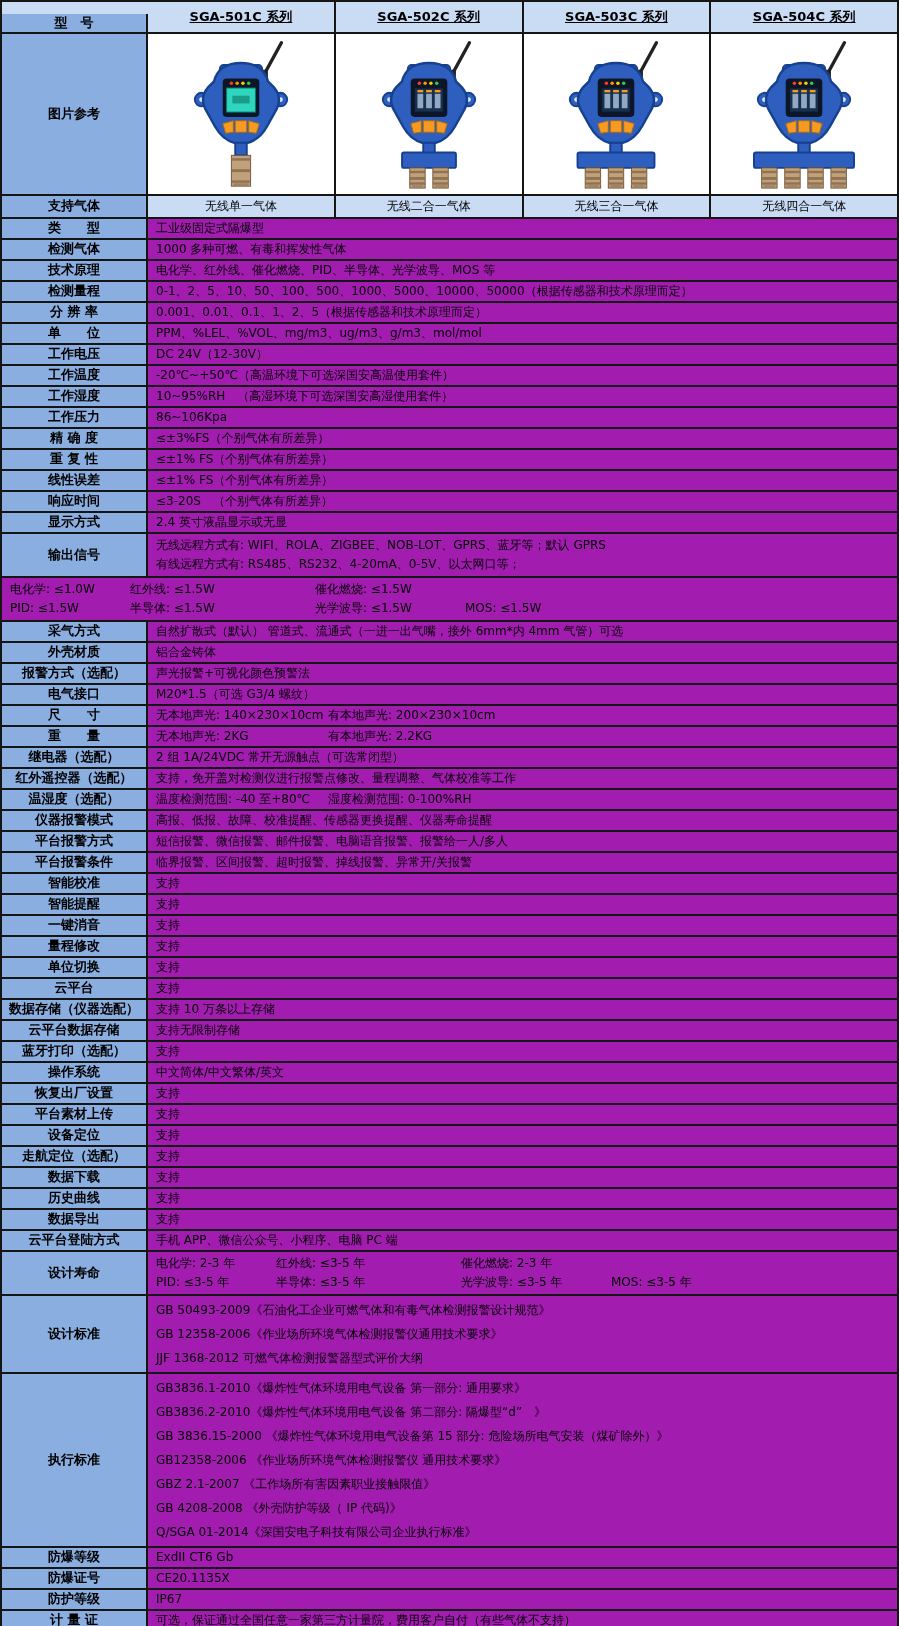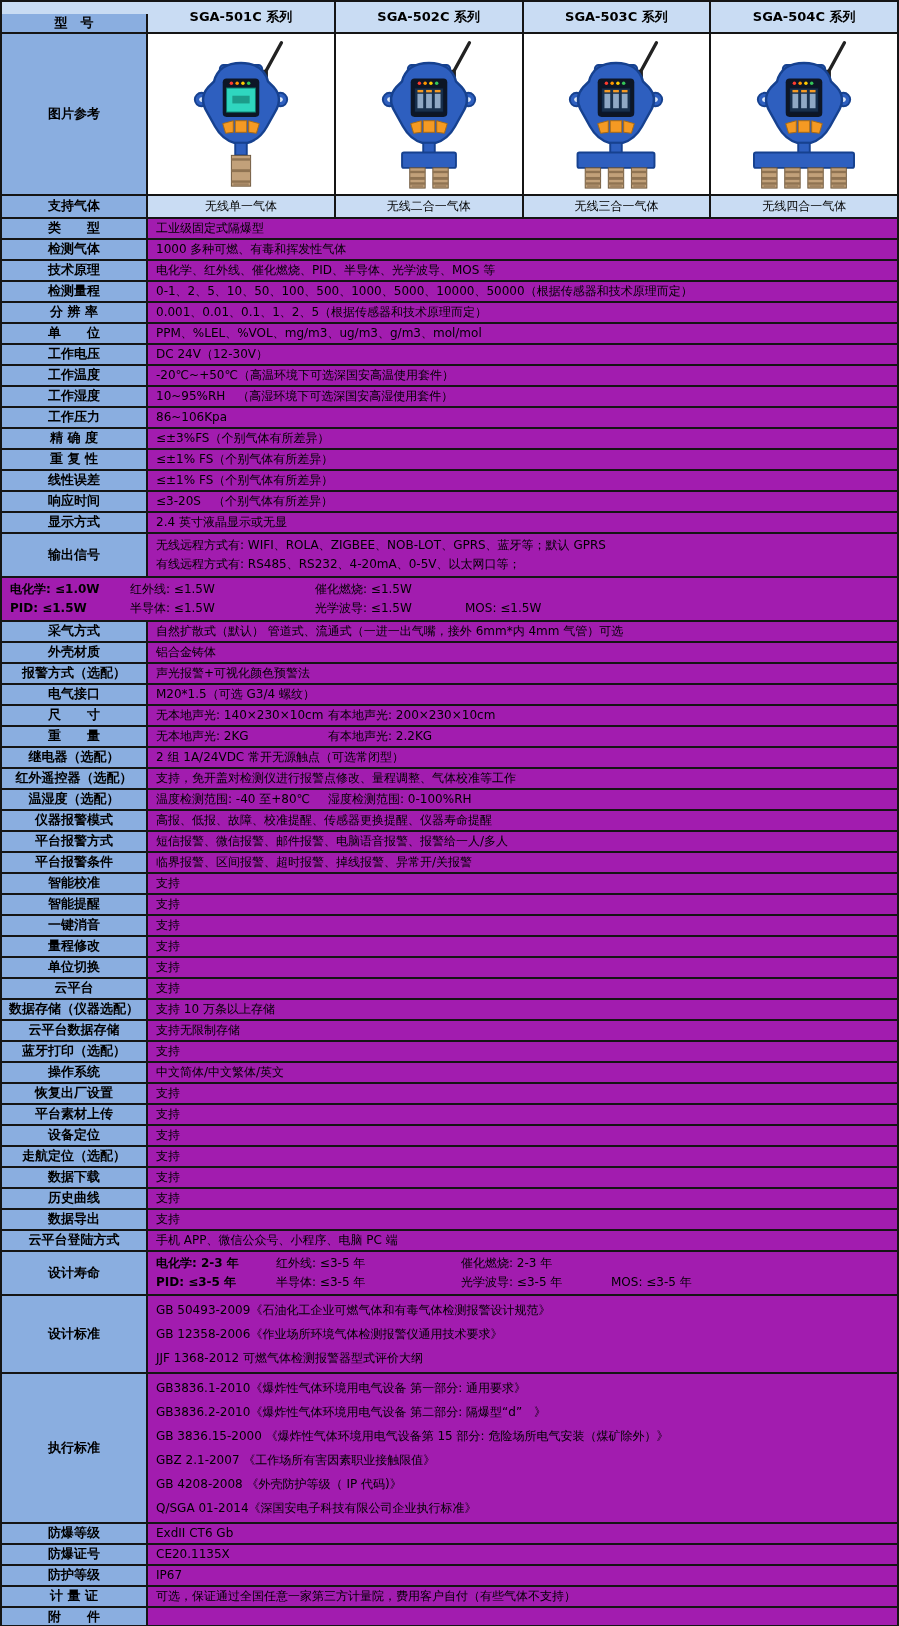--- a/index.html
+++ b/index.html
@@ -20,35 +20,35 @@
   }
   .val{
     flex:1;box-sizing:border-box;background:#a21caf;min-width:0;
     display:flex;flex-direction:column;justify-content:center;
     padding:2px 6px 2px 8px;font-size:12px;
   }
   .single .valtext{line-height:15px;white-space:nowrap;}
   .line{line-height:19px;white-space:nowrap;}
   .line.tall{line-height:24px;}
   .segline{display:flex;line-height:19px;white-space:nowrap;}
-  .segline span:nth-child(1){min-width:120px;font-weight:bold;}
+  .segline span:nth-child(1){min-width:120px;}
   .segline span:nth-child(2){min-width:162px;}
   .segline span:nth-child(3){min-width:150px;margin-left:23px;}
   .segrow{display:flex;line-height:15px;white-space:nowrap;}
   .segrow span:nth-child(1){min-width:172px;}
   .cellswrap{flex:1;display:flex;min-width:0;}
   .cellv{
     flex:1;box-sizing:border-box;background:#C9DCF3;
     border-right:2px solid #151515;
     display:flex;align-items:center;justify-content:center;
     font-size:12px;text-align:center;padding:2px 0;
   }
   .cellv:last-child{border-right:none;}
   .hrow .lbl{font-size:13px;margin-top:12px;}
-  .hrow .cellv{font-weight:bold;font-size:13px;min-height:18px;}
+  .hrow .cellv{font-weight:bold;font-size:13px;min-height:18px;text-decoration:underline;}
   .imgrow .cellv{background:#ffffff;height:160px;align-items:center;}
   .imgrow svg{display:block;}
 </style>
 </head>
 <body>
 
 <div class="spec-table">
   <div class="trow hrow">
     <div class="lbl">型　号</div>
     <div class="cellswrap">
@@ -617,20 +617,21 @@
         <div class="line tall">GB 12358-2006《作业场所环境气体检测报警仪通用技术要求》</div>
         <div class="line tall">JJF 1368-2012 可燃气体检测报警器型式评价大纲</div>
       </div>
     </div>
     <div class="trow">
       <div class="lbl">执行标准</div>
       <div class="val">
         <div class="line tall">GB3836.1-2010《爆炸性气体环境用电气设备 第一部分: 通用要求》</div>
         <div class="line tall">GB3836.2-2010《爆炸性气体环境用电气设备 第二部分: 隔爆型“d”　》</div>
         <div class="line tall">GB 3836.15-2000 《爆炸性气体环境用电气设备第 15 部分: 危险场所电气安装（煤矿除外）》</div>
+        <div class="line tall">GB12358-2006 《作业场所环境气体检测报警仪 通用技术要求》</div>
         <div class="line tall">GBZ 2.1-2007 《工作场所有害因素职业接触限值》</div>
         <div class="line tall">GB 4208-2008 《外壳防护等级（ IP 代码)》</div>
         <div class="line tall">Q/SGA 01-2014《深国安电子科技有限公司企业执行标准》</div>
       </div>
     </div>
     <div class="trow">
       <div class="lbl">防爆等级</div>
       <div class="val single">
         <div class="valtext">ExdII CT6 Gb</div>
       </div>

